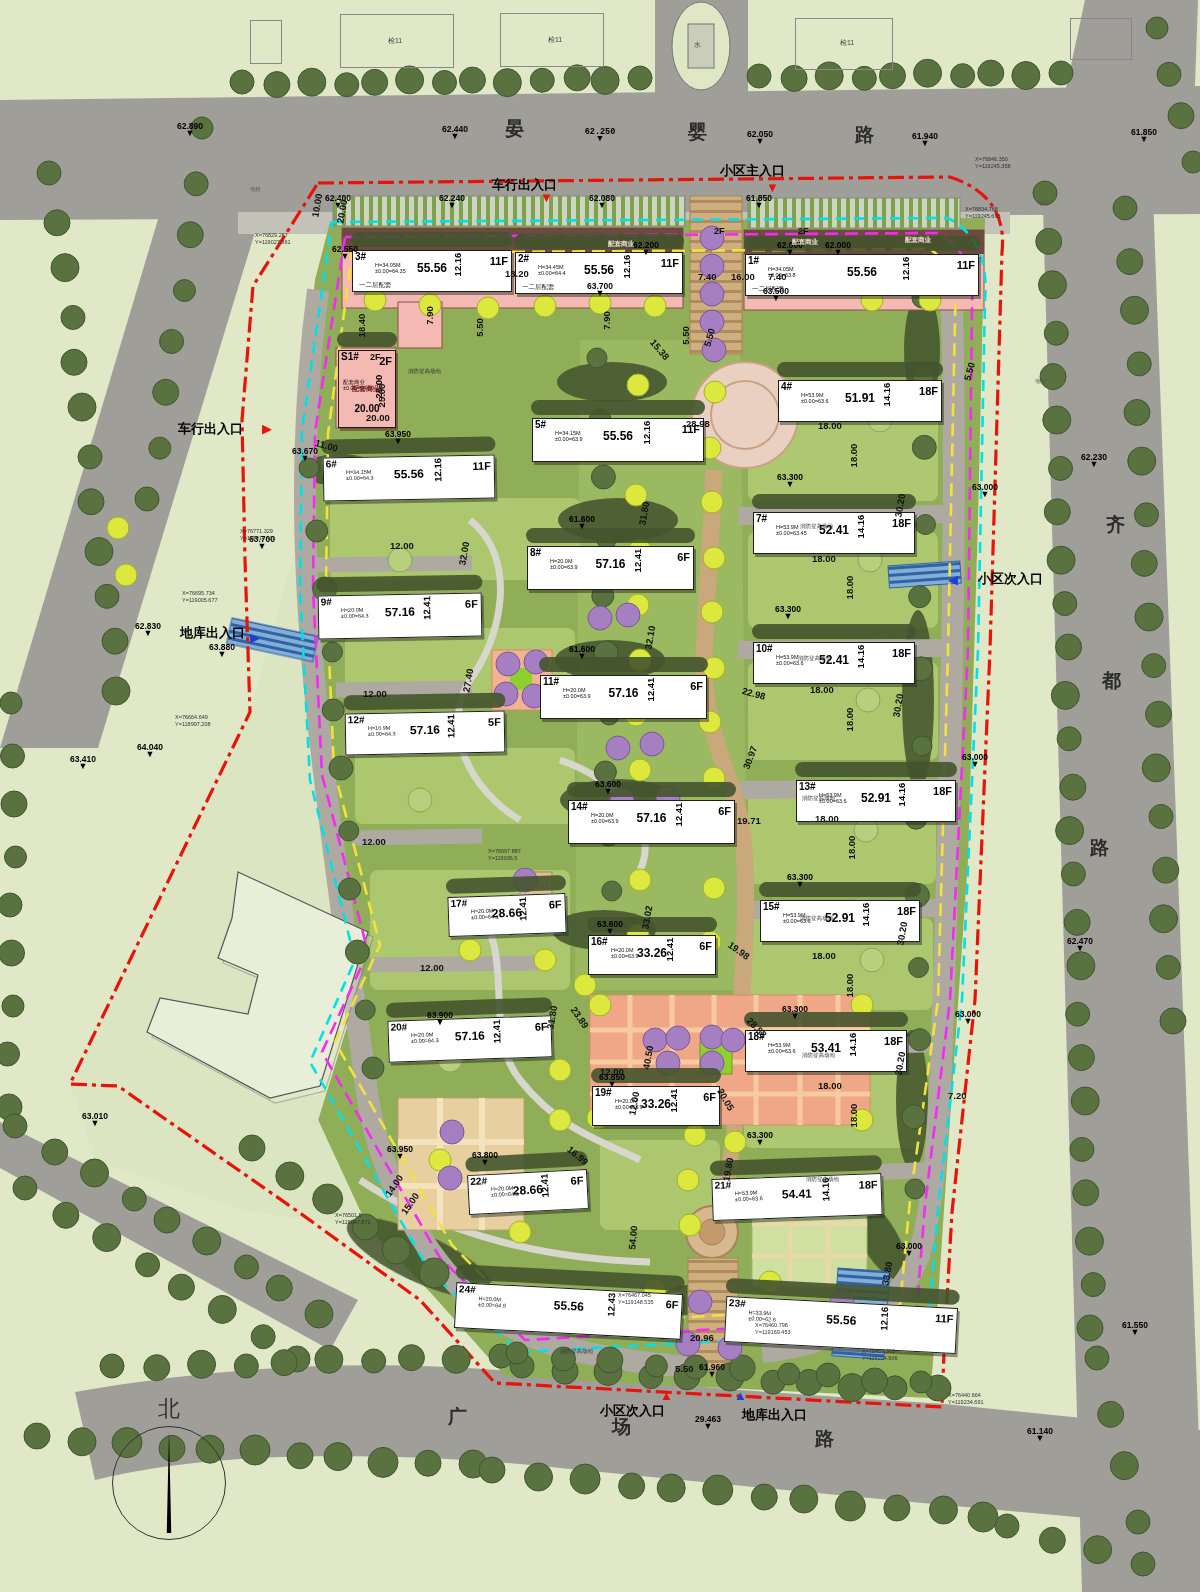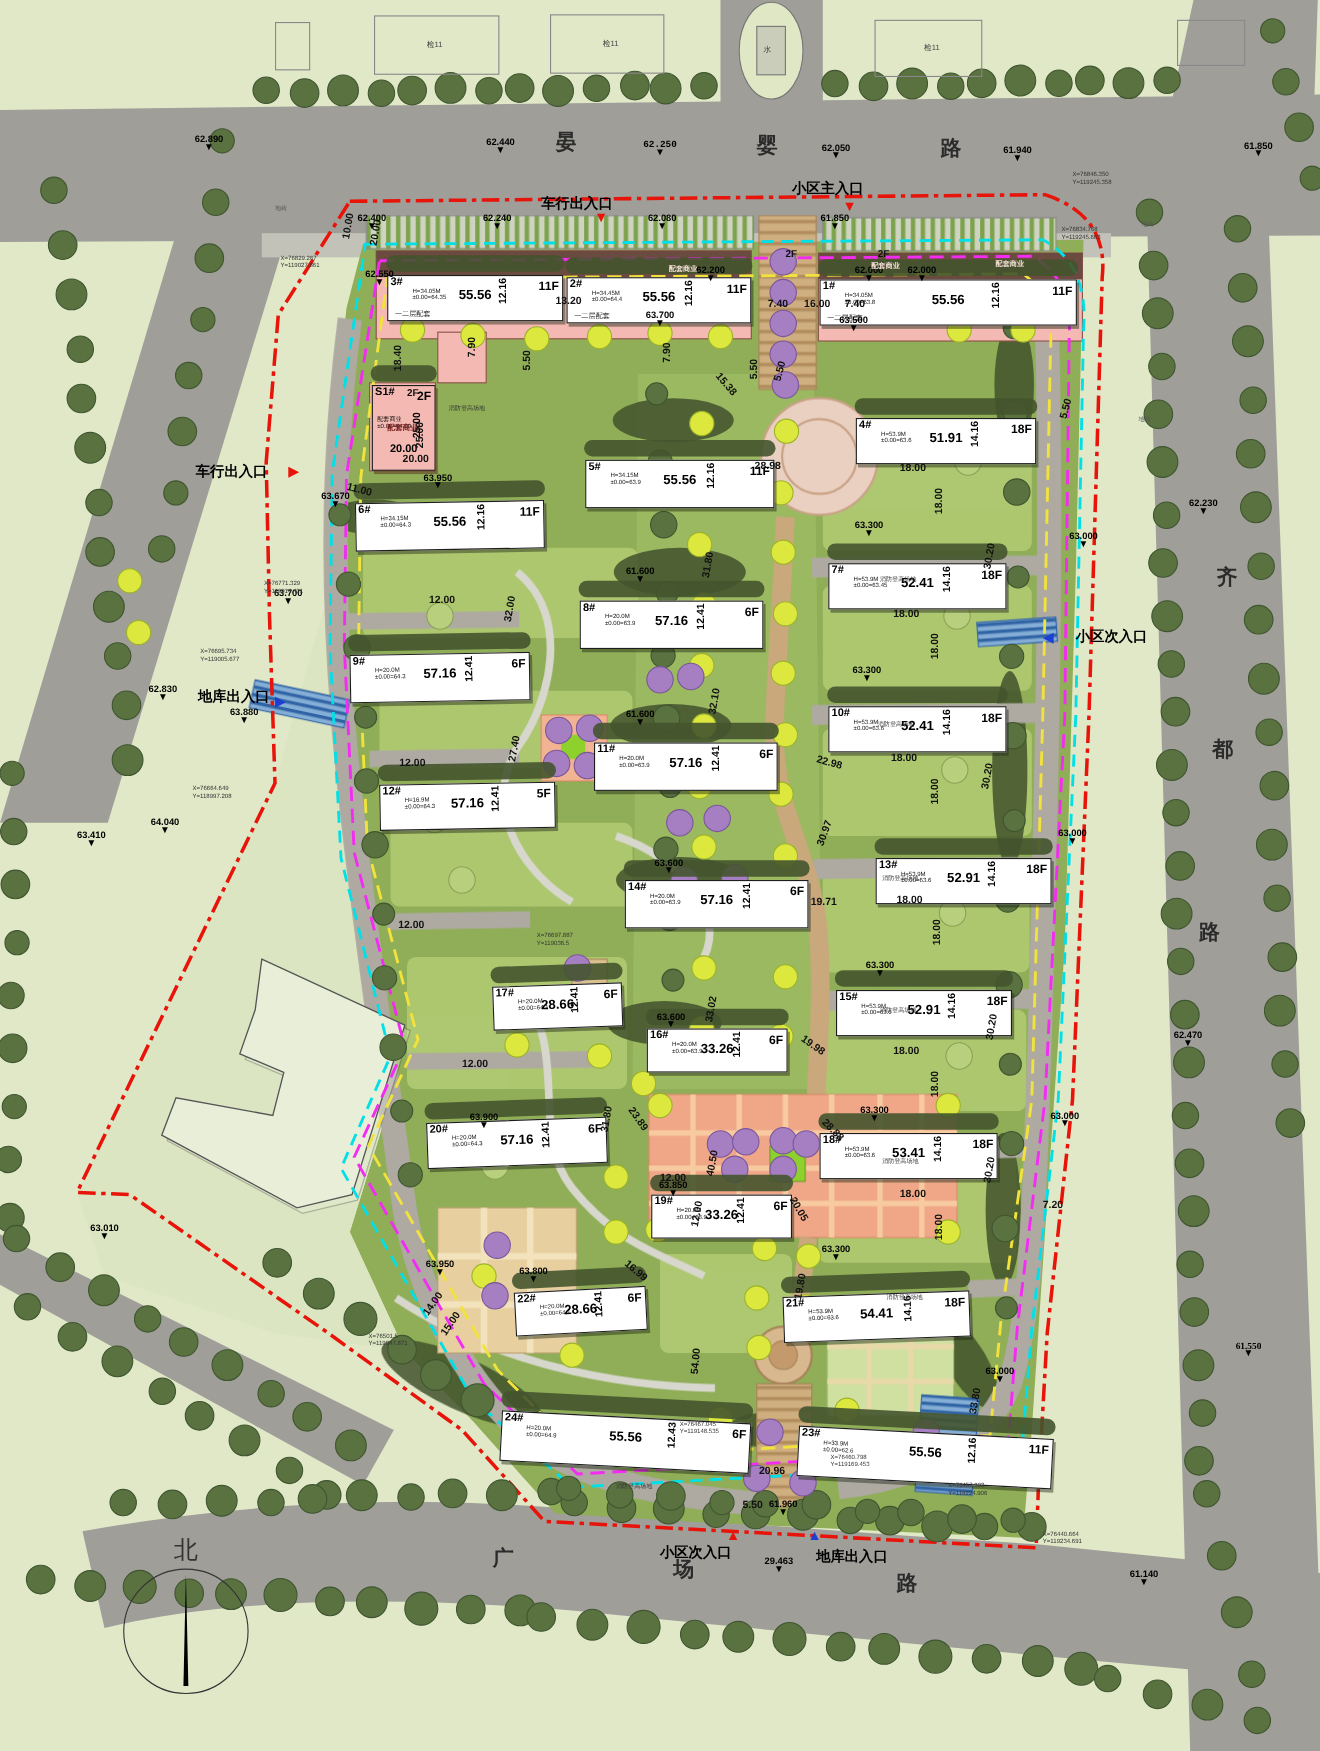--- a/index.html
+++ b/index.html
@@ -901,21 +901,21 @@
       <div class="t">▼</div>
     </div>
     <div class="elev" style="left: 1074px; top: 452px; width: 40px;">
       <div class="v">62.230</div>
       <div class="t">▼</div>
     </div>
     <div class="elev" style="left: 1060px; top: 936px; width: 40px;">
       <div class="v">62.470</div>
       <div class="t">▼</div>
     </div>
-    <div class="elev" style="left: 1115px; top: 1218px; width: 40px; font-family: Liberation Serif, serif;">
+    <div class="elev" style="left: 1115px; top: 1320px; width: 40px;">
       <div class="v">61.550</div>
       <div class="t">▼</div>
     </div>
     <div class="elev" style="left: 1020px; top: 1426px; width: 40px;">
       <div class="v">61.140</div>
       <div class="t">▼</div>
     </div>
     <div class="dim" style="left: 505px; top: 268px; transform: rotate(0deg);">13.20</div>
     <div class="dim" style="left: 698px; top: 271px; transform: rotate(0deg);">7.40</div>
     <div class="dim" style="left: 731px; top: 271px; transform: rotate(0deg);">16.00</div>

